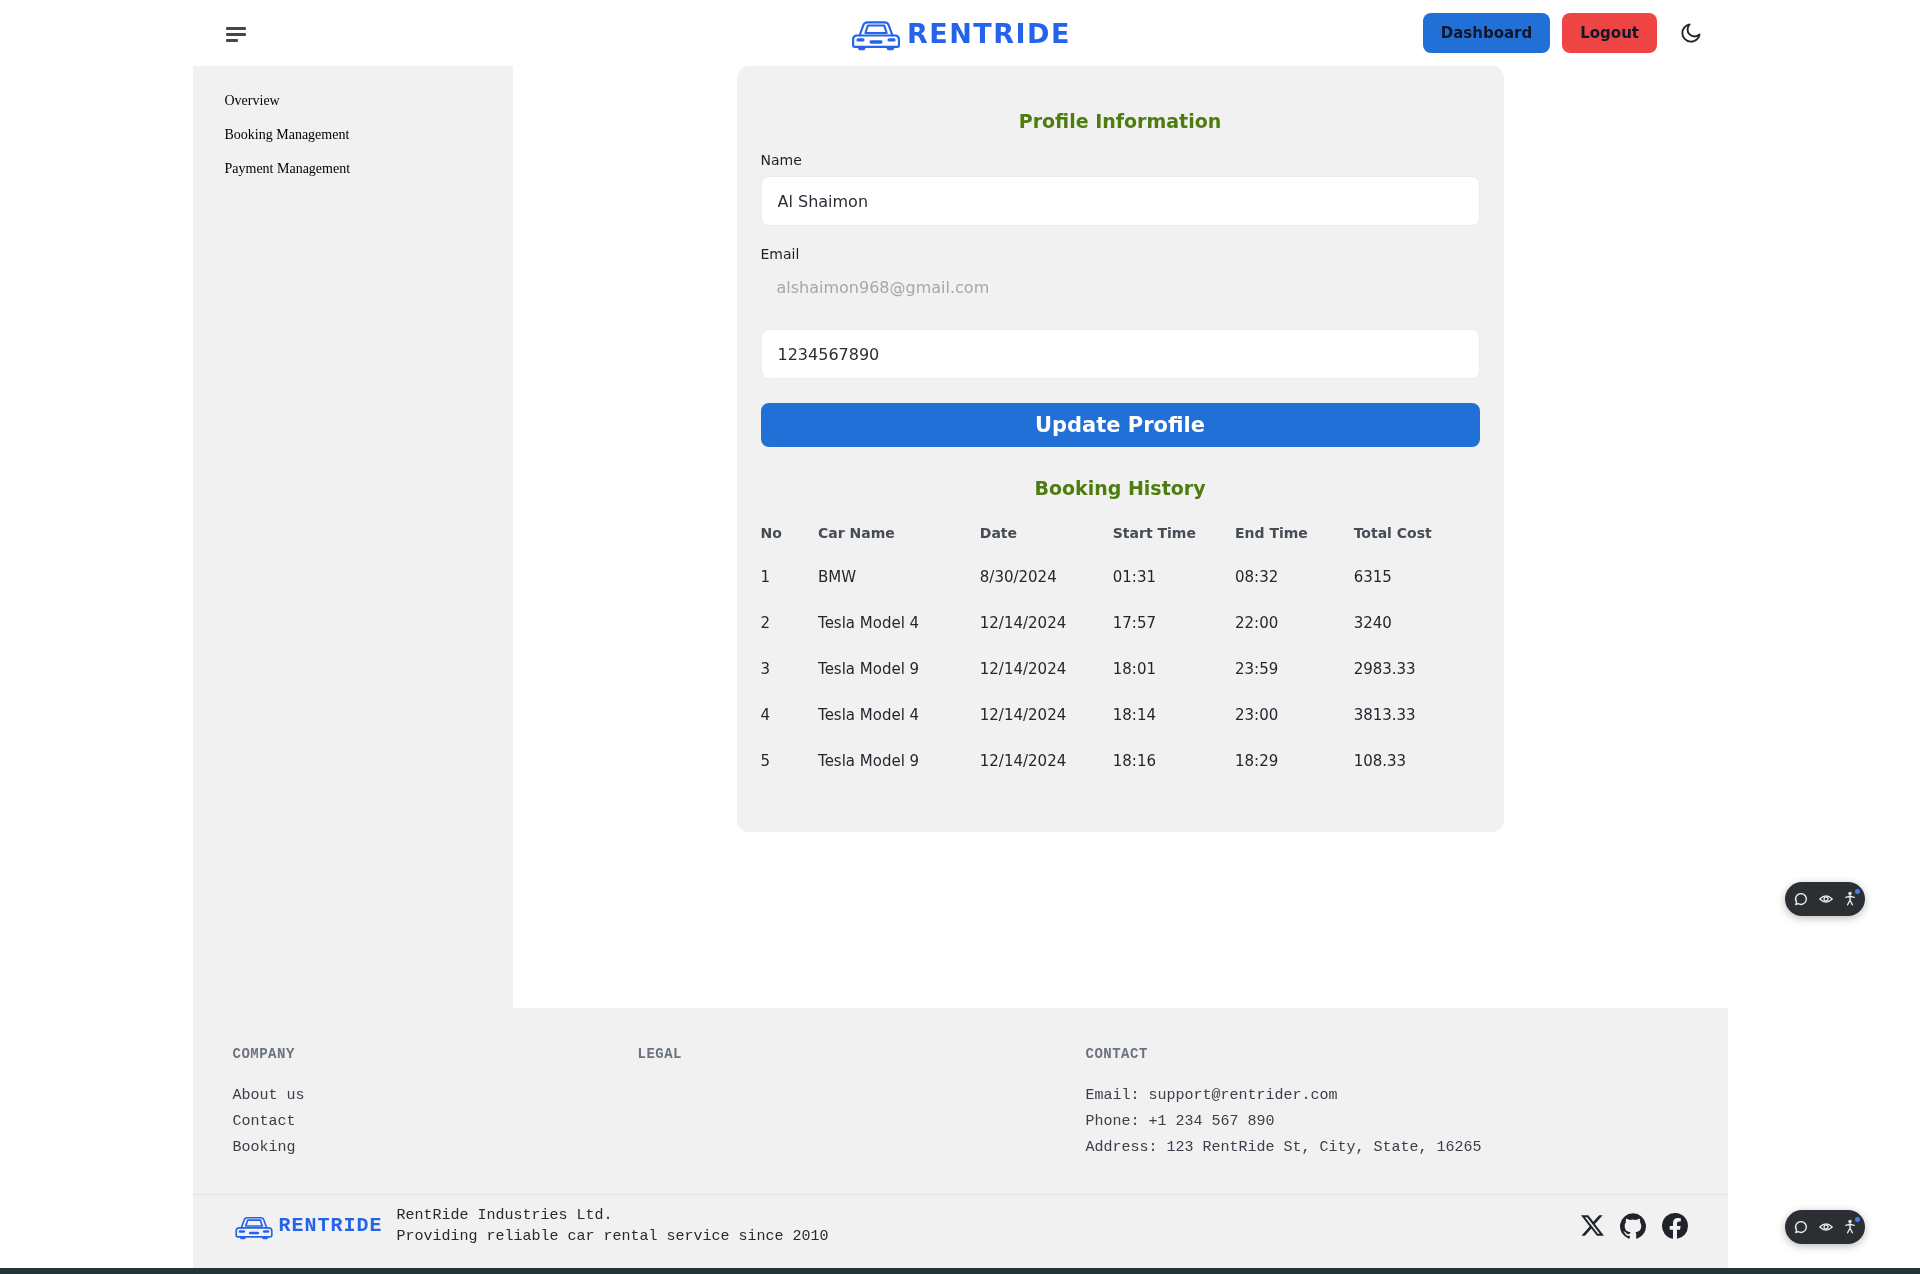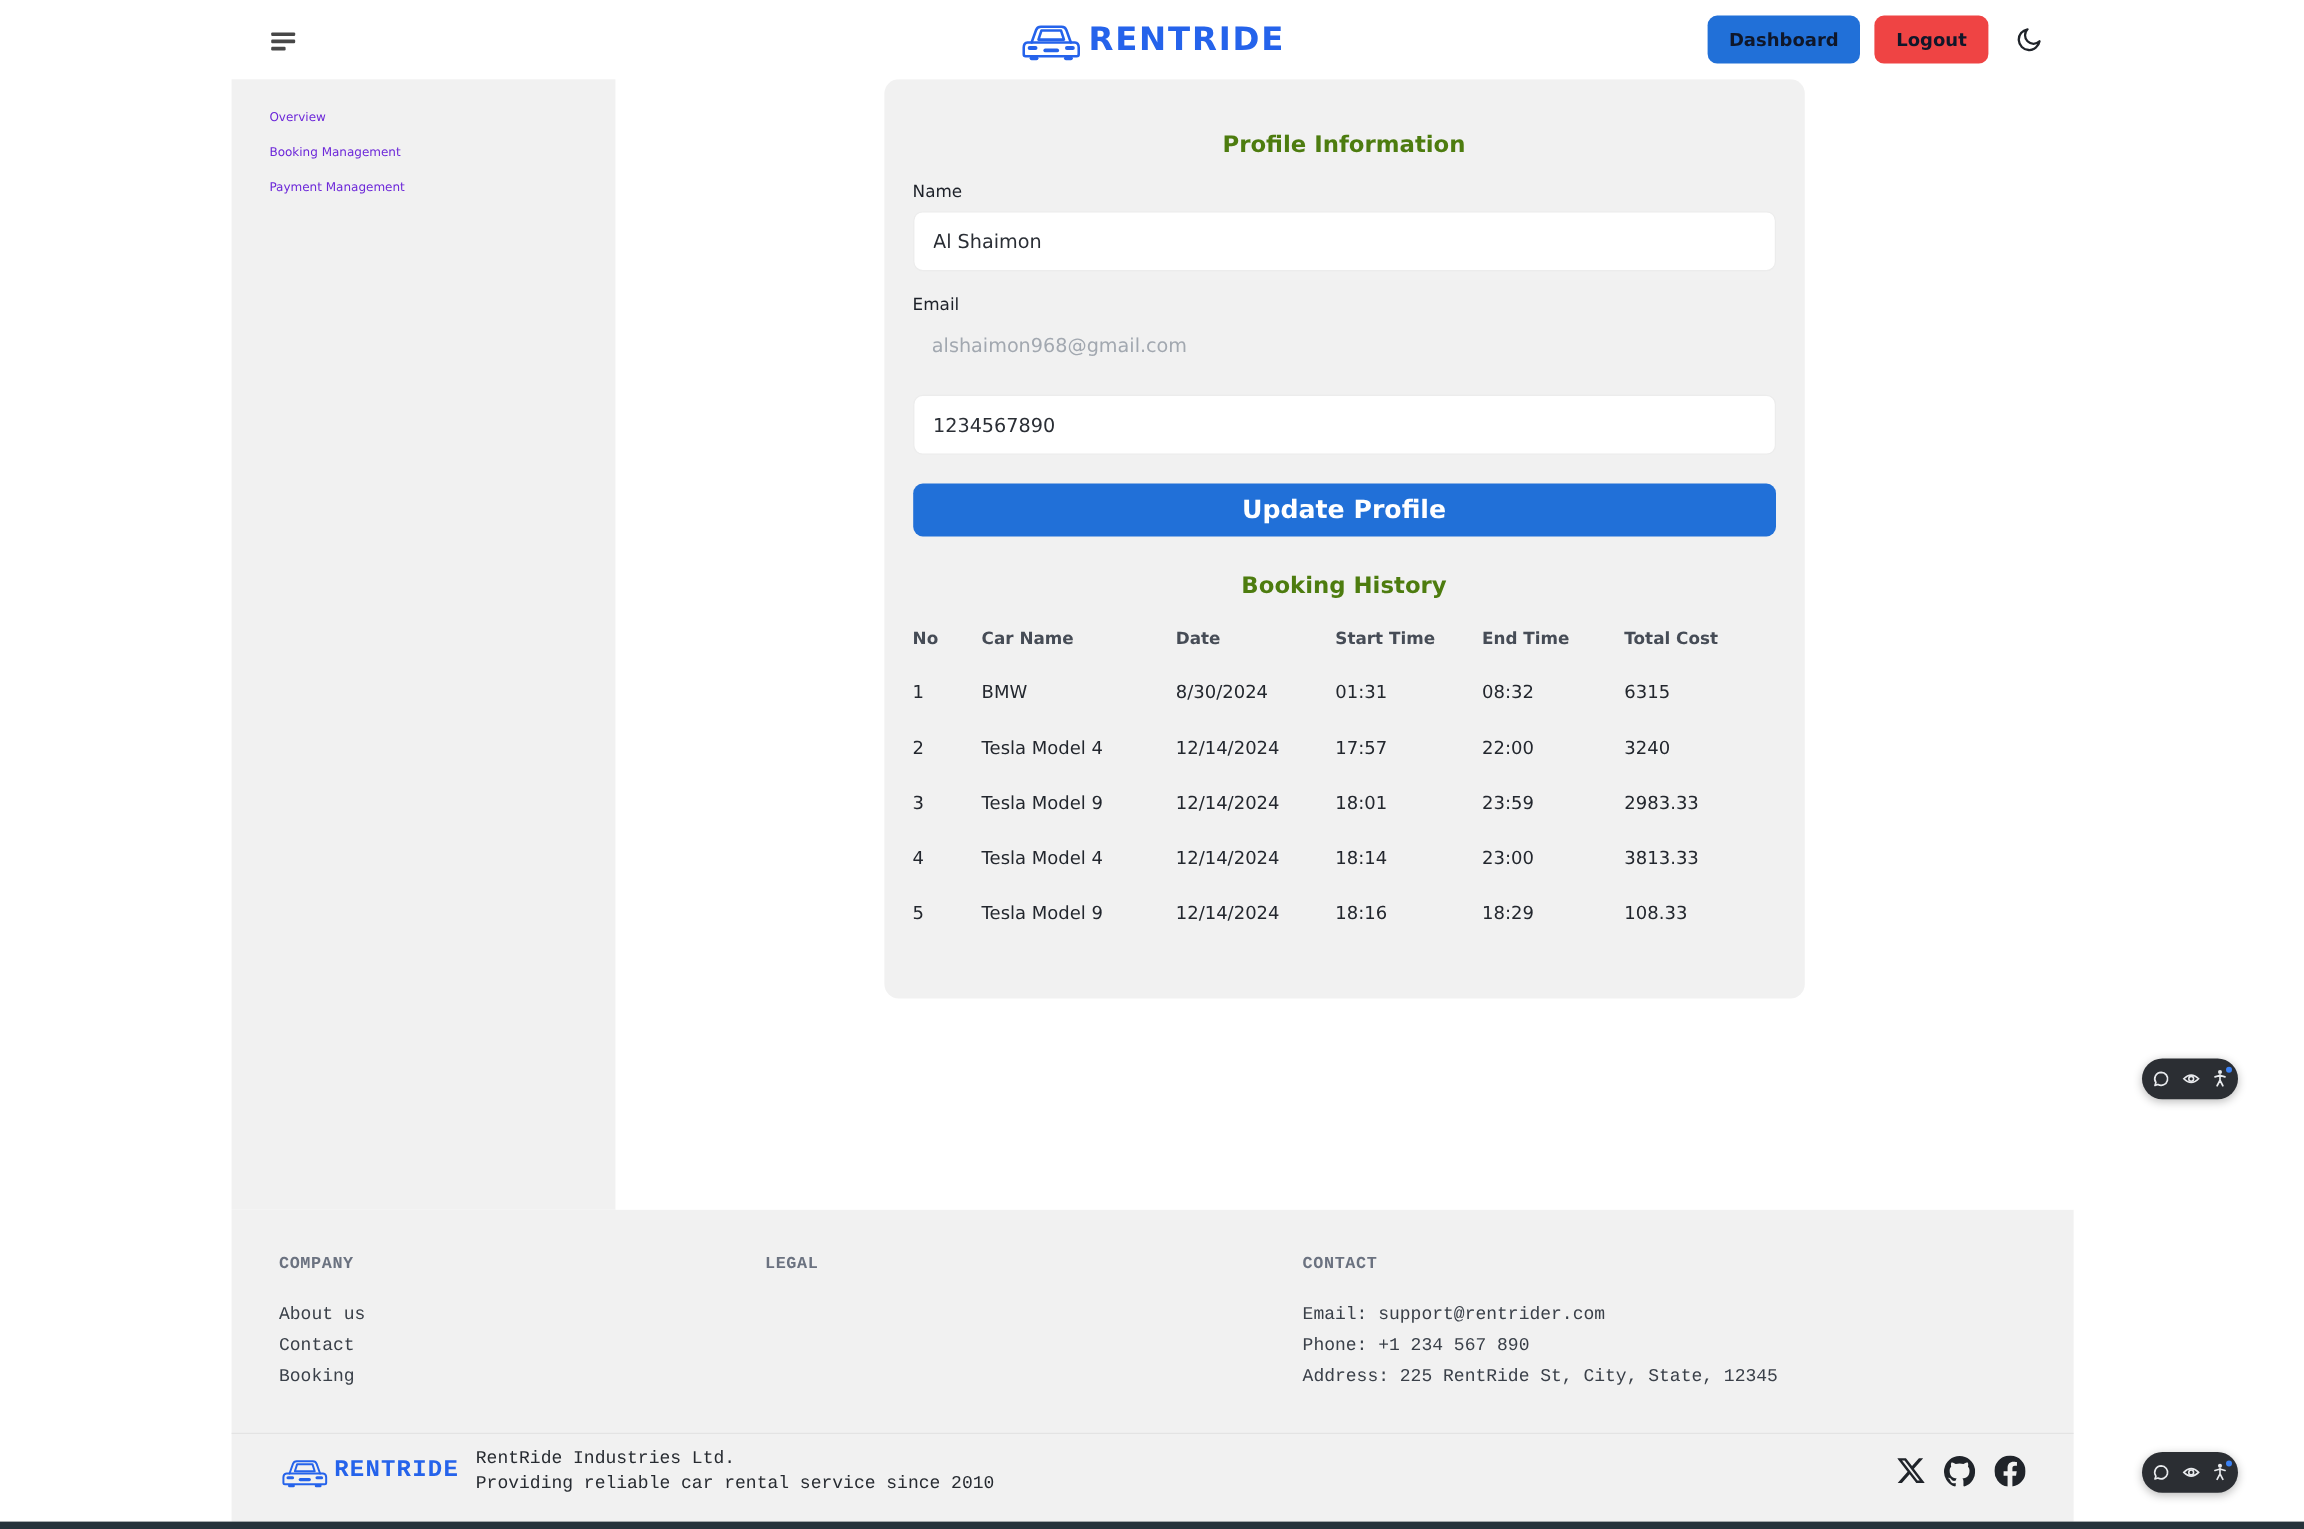--- a/index.html
+++ b/index.html
@@ -28,21 +28,21 @@
          padding:0 18px; cursor:pointer; font-family:inherit; }
   .btn.blue { background:var(--blue); }
   .btn.red  { background:var(--red); }
   .icon-btn { background:none; border:none; cursor:pointer; padding:2px; margin-left:8px; display:flex; align-items:center; }
 
   
   .container { width:1535px; margin:0 auto; }
   .app-row { display:flex; height:942px; }
 
   .sidebar { width:320px; background:#f1f1f1; padding-top:18px; }
-  .side-item { padding:9px 32px; font-size:10px; color:#6d28d9; cursor:pointer; }
+  .side-item { padding:9px 32px; font-size:14px; color:#000000; cursor:pointer;font-family:Liberation Serif, serif; }
 
   .main { flex:1; display:flex; justify-content:center; align-items:flex-start; background:#fff; }
 
   
   .card { width:767px; height:766px; background:#f1f1f1; border-radius:12px; padding:20px 24px; }
   .card h1 { font-size:23px; font-weight:700; color:#14171c; text-align:center; margin:12px 0 0; }
   .card h2 { font-size:19px; font-weight:700; color:#4d7c0f; text-align:center; margin:24px 0 0; }
   .field { margin-top:20px; }
   .field label { display:block; font-size:14px; font-weight:500; color:#1d2129; margin-bottom:8px; }
   .text-input { width:100%; height:50px; border:1px solid #ececec; border-radius:8px; padding:0 16px;
@@ -223,21 +223,21 @@
           </div>
       </div>
       <div class="fcol2">
         <div class="fhead">LEGAL</div>
       </div>
       <div class="fcol3">
         <div class="fhead">CONTACT</div>
         <div class="flinks">
             <div class="fline">Email: support@rentrider.com</div>
             <div class="fline">Phone: +1 234 567 890</div>
-            <div class="fline">Address: 225 RentRide St, City, State, 12345</div>
+            <div class="fline">Address: 123 RentRide St, City, State, 16265</div>
           </div>
       </div>
     </div>
 
     <div class="footer-bottom">
       <div class="fb-left">
         <div class="brand small">
           <svg width="42" height="28" viewBox="0 0 64 44">
             <g stroke="#2563eb" stroke-width="2.6" fill="none" stroke-linejoin="round" stroke-linecap="round">
               <path d="M12 25 L16.5 12.5 Q17.6 9 21.5 9 H42.5 Q46.4 9 47.5 12.5 L52 25"></path>

